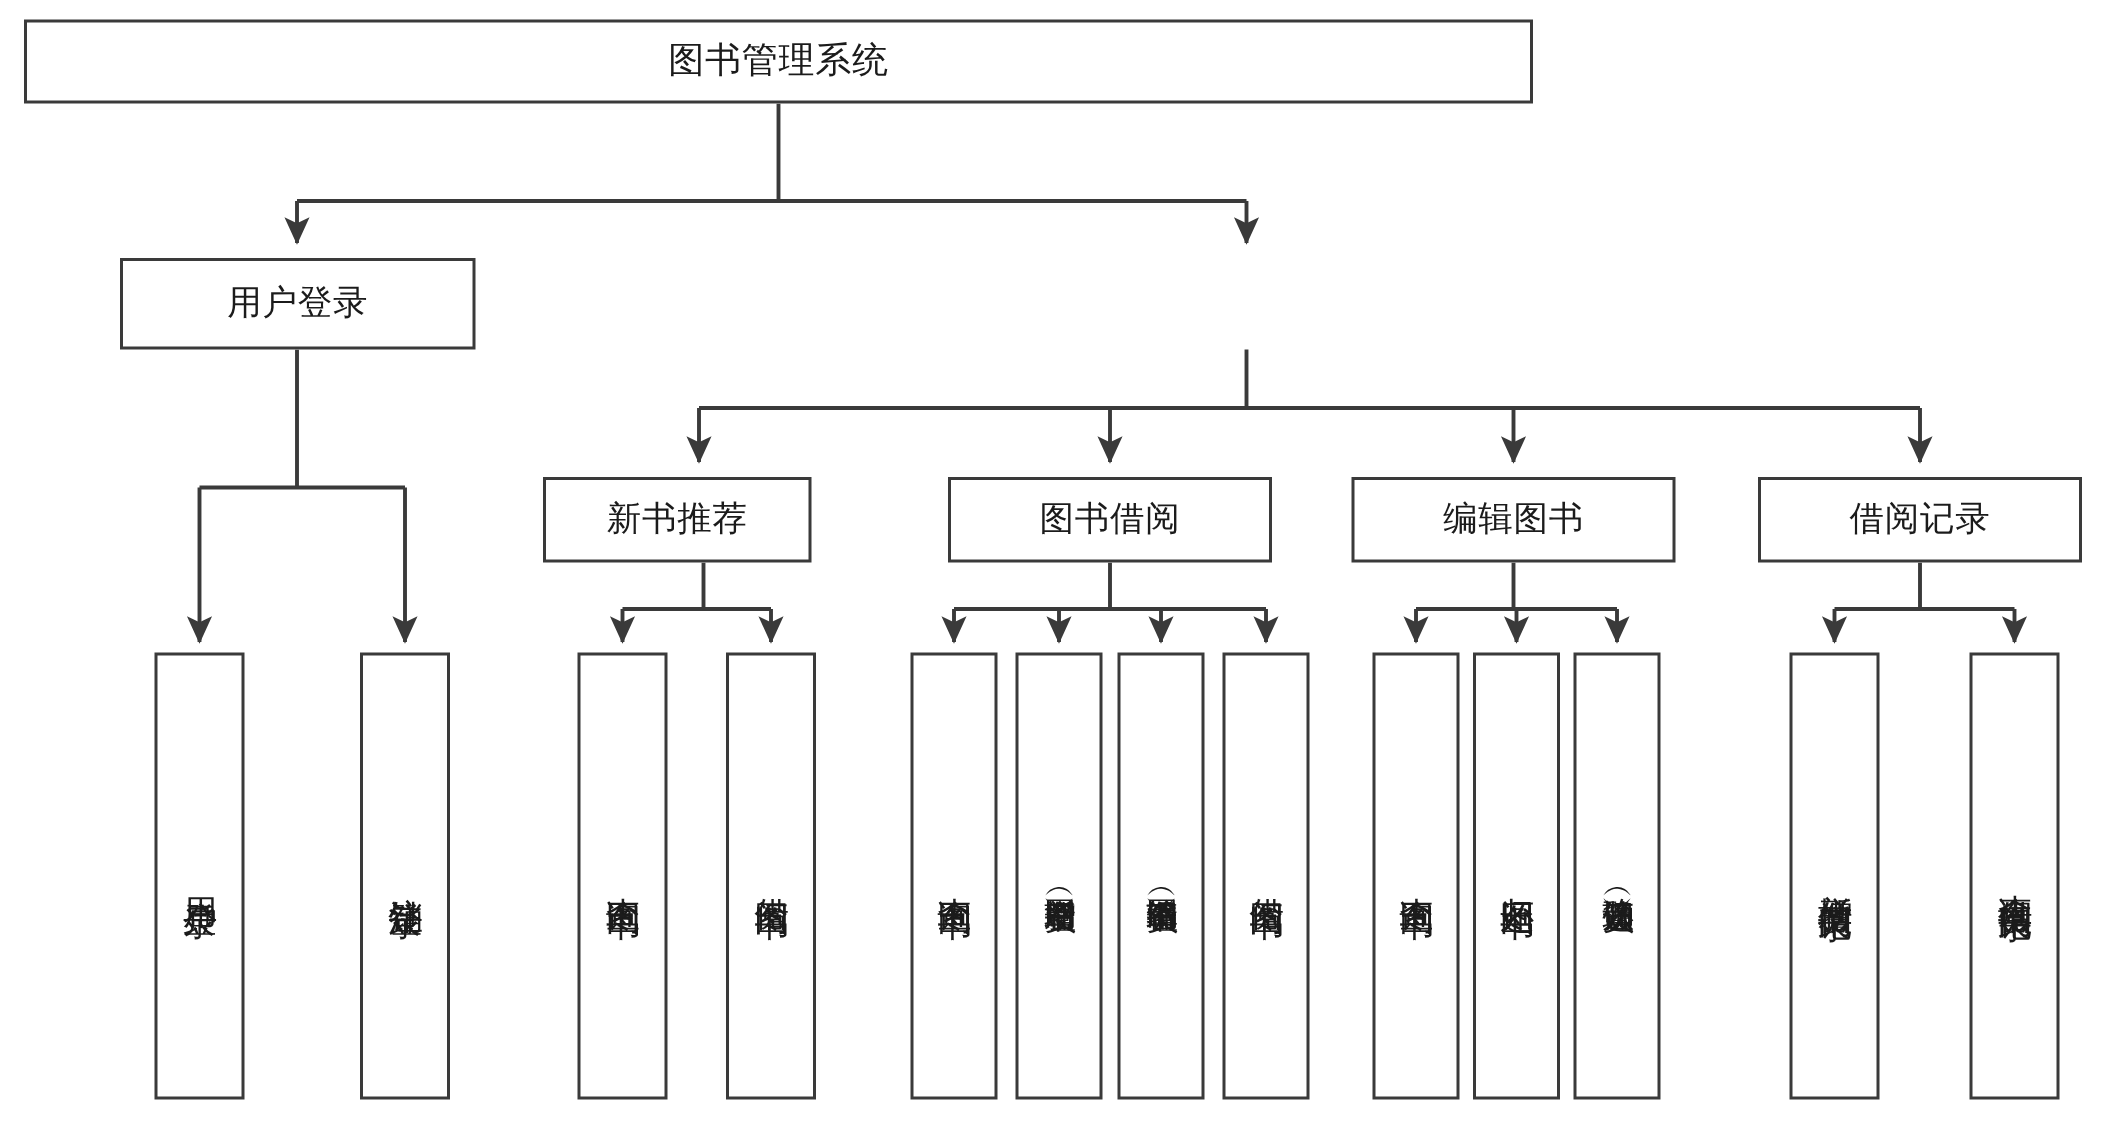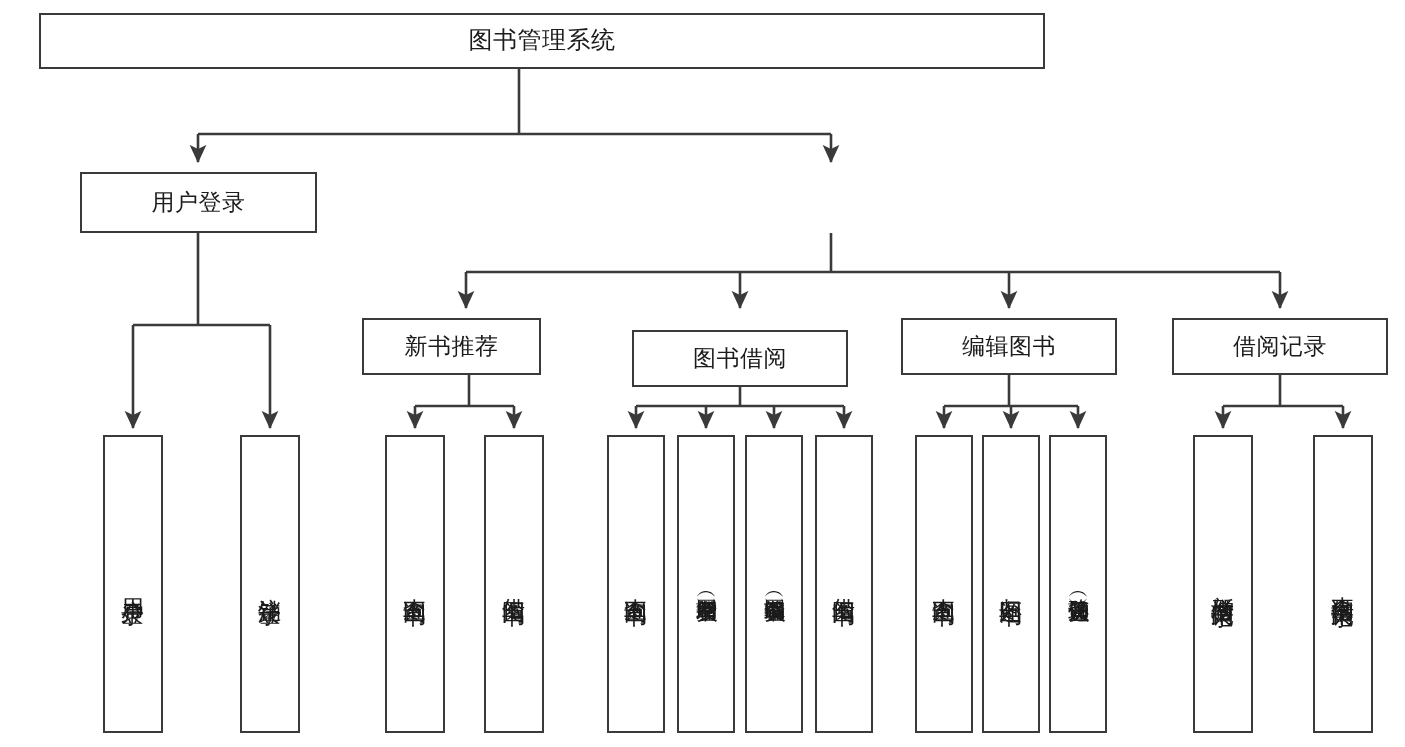--- a/index.html
+++ b/index.html
@@ -126,32 +126,32 @@
       <path d="M 1011 406 L 1011 428" marker-end="url(#arrow)"></path>
       <path d="M 1078 406 L 1078 428" marker-end="url(#arrow)"></path>
 
       <path d="M 1280 375 L 1280 406"></path>
       <path d="M 1223 406 L 1343 406"></path>
       <path d="M 1223 406 L 1223 428" marker-end="url(#arrow)"></path>
       <path d="M 1343 406 L 1343 428" marker-end="url(#arrow)"></path>
     </g>
   </svg>
 
-  <div class="node horiz root" style="left:16px; top:13px; width:1006px; height:56px;margin-left:23px;">
+  <div class="node horiz root" style="left:16px; top:13px; width:1006px; height:56px;">
     <span class="node-label">图书管理系统</span>
   </div>
 
   <div class="node horiz" style="left:80px; top:172px; width:237px; height:61px;">
     <span class="node-label">用户登录</span>
   </div>
 
   <div class="node horiz" style="left:362px; top:318px; width:179px; height:57px;">
     <span class="node-label">新书推荐</span>
   </div>
-  <div class="node horiz" style="left:632px; top:318px; width:216px; height:57px;margin-top:12px;">
+  <div class="node horiz" style="left:632px; top:318px; width:216px; height:57px;">
     <span class="node-label">图书借阅</span>
   </div>
   <div class="node horiz" style="left:901px; top:318px; width:216px; height:57px;">
     <span class="node-label">编辑图书</span>
   </div>
   <div class="node horiz" style="left:1172px; top:318px; width:216px; height:57px;">
     <span class="node-label">借阅记录</span>
   </div>
 
   <div class="node vert" style="left:103px; top:435px; width:60px; height:298px;">

